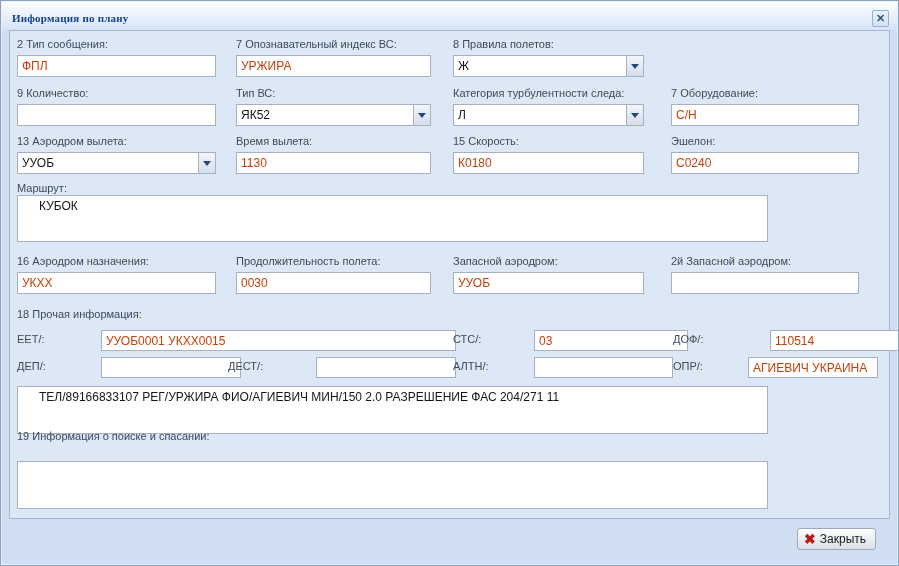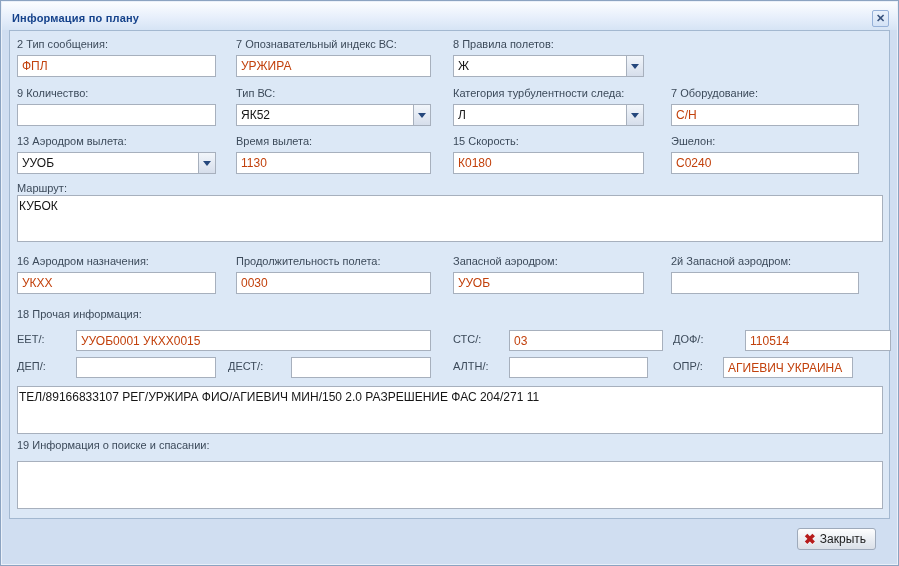--- a/index.html
+++ b/index.html
@@ -6,60 +6,60 @@
   *{box-sizing:border-box;}
   .dialog{
     position:relative;width:899px;height:566px;
     background:#d0def1;border:1px solid #8ba3c1;
     box-shadow:inset 0 0 0 1px rgba(255,255,255,.55);
     font-family:"Liberation Sans",sans-serif;overflow:hidden;
   }
   .titlebar{
     position:absolute;left:1px;top:1px;right:1px;height:28px;
     background:linear-gradient(#fbfdff,#e7effb 55%,#d6e4f5);
-    display:flex;align-items:center;padding:4px 8px 0 10px;
+    display:flex;align-items:center;padding:4px 8px 0 10px;font-family:Liberation Serif, serif;
   }
   .title{font-size:11px;font-weight:bold;color:#15428b;letter-spacing:.2px;}
   .tb-close{
     margin-left:auto;width:17px;height:17px;border:1px solid #96b1d8;border-radius:2px;
     background:linear-gradient(#eaf2fc,#d3e2f6);color:#3a547e;font-size:11px;font-weight:bold;
     display:flex;align-items:center;justify-content:center;cursor:pointer;line-height:1;
   }
   .content{
     position:absolute;left:8px;top:29px;width:881px;height:489px;
     background:#dce8f6;border:1px solid #a3b8d0;
   }
   .lbl{position:absolute;font-size:11px;color:#3c4a5a;white-space:nowrap;}
   .cell{position:absolute;}
   .cell .clbl{font-size:11px;color:#3c4a5a;margin-bottom:4px;height:13px;white-space:nowrap;}
   .c1{left:7px;width:199px}.c2{left:226px;width:195px}.c3{left:443px;width:191px}.c4{left:661px;width:188px}
   .r1{top:7px}.r2{top:56px}.r3{top:104px}.r5{top:224px}
   .txt{
     width:100%;height:22px;border:1px solid #a7b0bd;background:#fff;color:#c2410c;
     font-family:"Liberation Sans",sans-serif;font-size:12px;padding:2px 4px;outline:none;
   }
-  .mini{position:absolute;height:21px;}
+  .mini{position:absolute;height:21px;margin-left:25px;}
   .combo{position:relative;width:100%;height:22px;border:1px solid #a7b0bd;background:#fff;cursor:pointer;}
   .combo-val{position:absolute;left:0;top:0;right:18px;bottom:0;padding:3px 4px;font-size:12px;color:#161616;overflow:hidden;white-space:nowrap;}
   .trigger{
     position:absolute;right:0;top:0;width:17px;height:20px;
     background:linear-gradient(#f2f6fb,#d6deeb);border-left:1px solid #a7b0bd;
     display:flex;align-items:center;justify-content:center;
   }
   .arrow{width:0;height:0;border-left:4px solid transparent;border-right:4px solid transparent;border-top:5px solid #25477c;}
   .ta{
-    position:absolute;left:7px;width:866px;border:1px solid #a7b0bd;background:#fff;color:#161616;
-    font-family:"Liberation Sans",sans-serif;font-size:12px;padding:3px 1px;resize:none;outline:none;
+    position:absolute;left:7px;width:751px;border:1px solid #a7b0bd;background:#fff;color:#161616;
+    font-family:"Liberation Sans",sans-serif;font-size:12px;padding:3px 21px;resize:none;outline:none;
   }
   .ta-route{top:164px;height:47px}
   .ta-other{top:355px;height:48px}
   .ta-sar{top:430px;height:48px}
   .lbl-route{left:7px;top:151px}
   .hdr-other{left:7px;top:277px}
-  .lbl-sar{left:7px;top:408px}
+  .lbl-sar{left:7px;top:399px}
   .f-eet-l{left:7px;top:302px}.f-eet-i{left:66px;top:299px;width:355px}
   .f-sts-l{left:443px;top:302px}.f-sts-i{left:499px;top:299px;width:154px}
   .f-dof-l{left:663px;top:302px}.f-dof-i{left:735px;top:299px;width:146px}
   .f-dep-l{left:7px;top:329px}.f-dep-i{left:66px;top:326px;width:140px}
   .f-dest-l{left:218px;top:329px}.f-dest-i{left:281px;top:326px;width:140px}
   .f-altn-l{left:443px;top:329px}.f-altn-i{left:499px;top:326px;width:139px}
   .f-opr-l{left:663px;top:329px}.f-opr-i{left:713px;top:326px;width:130px}
   .close-btn{
     position:absolute;top:527px;right:22px;height:22px;
     display:inline-flex;align-items:center;gap:4px;padding:0 9px 1px 6px;

